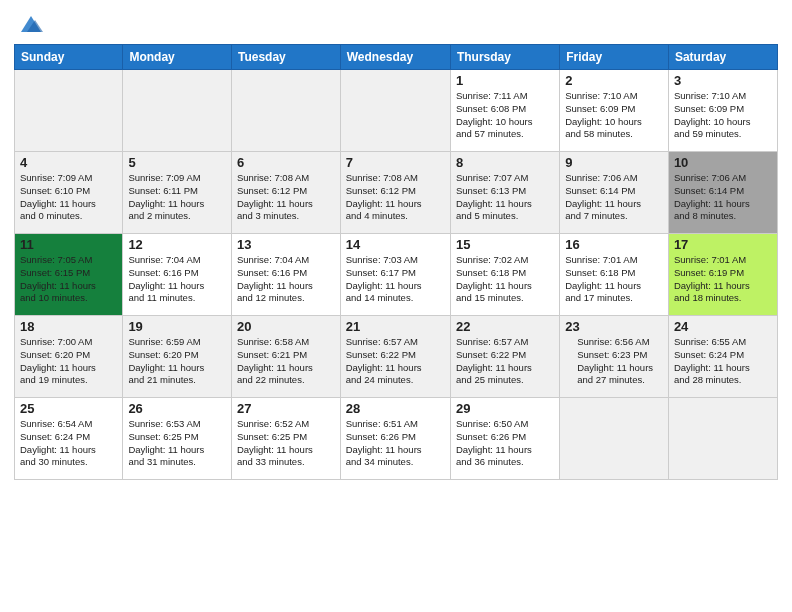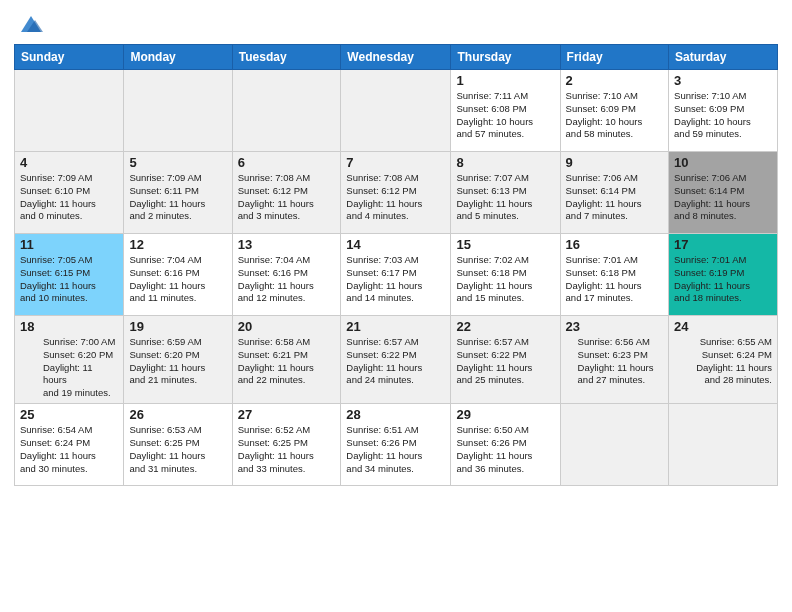--- a/index.html
+++ b/index.html
@@ -206,21 +206,21 @@
           </td>
           <td style="background: #a3a3a3;">
             <span class="day-number">10</span>
             <div class="day-info" style="white-space: pre-line;">Sunrise: 7:06 AM
 Sunset: 6:14 PM
 Daylight: 11 hours
 and 8 minutes.</div>
           </td>
         </tr>
         <tr>
-          <td style="background: #7dd3fc;">
+          <td style="background: #15803d;">
             <span class="day-number">11</span>
             <div class="day-info" style="white-space: pre-line;">Sunrise: 7:05 AM
 Sunset: 6:15 PM
 Daylight: 11 hours
 and 10 minutes.</div>
           </td>
           <td style="background: rgb(255, 255, 255);">
             <span class="day-number">12</span>
             <div class="day-info" style="white-space: pre-line;">Sunrise: 7:04 AM
 Sunset: 6:16 PM
@@ -248,32 +248,32 @@
 Daylight: 11 hours
 and 15 minutes.</div>
           </td>
           <td style="background: rgb(255, 255, 255);">
             <span class="day-number">16</span>
             <div class="day-info" style="white-space: pre-line;">Sunrise: 7:01 AM
 Sunset: 6:18 PM
 Daylight: 11 hours
 and 17 minutes.</div>
           </td>
-          <td style="background: #14b8a6;">
+          <td style="background: #bef264;">
             <span class="day-number">17</span>
             <div class="day-info" style="white-space: pre-line;">Sunrise: 7:01 AM
 Sunset: 6:19 PM
 Daylight: 11 hours
 and 18 minutes.</div>
           </td>
         </tr>
         <tr>
           <td style="background: rgb(240, 240, 240);">
             <span class="day-number">18</span>
-            <div class="day-info" style="white-space: pre-line; margin-left: 23px;">Sunrise: 7:00 AM
+            <div class="day-info" style="white-space: pre-line;">Sunrise: 7:00 AM
 Sunset: 6:20 PM
 Daylight: 11 hours
 and 19 minutes.</div>
           </td>
           <td style="background: rgb(240, 240, 240);">
             <span class="day-number">19</span>
             <div class="day-info" style="white-space: pre-line;">Sunrise: 6:59 AM
 Sunset: 6:20 PM
 Daylight: 11 hours
 and 21 minutes.</div>
@@ -301,21 +301,21 @@
           </td>
           <td style="background: rgb(240, 240, 240);">
             <span class="day-number">23</span>
             <div class="day-info" style="white-space: pre-line; margin-left: 12px;">Sunrise: 6:56 AM
 Sunset: 6:23 PM
 Daylight: 11 hours
 and 27 minutes.</div>
           </td>
           <td style="background: rgb(240, 240, 240);">
             <span class="day-number">24</span>
-            <div class="day-info" style="white-space: pre-line; text-align: right;">Sunrise: 6:55 AM
+            <div class="day-info" style="white-space: pre-line;">Sunrise: 6:55 AM
 Sunset: 6:24 PM
 Daylight: 11 hours
 and 28 minutes.</div>
           </td>
         </tr>
         <tr>
           <td style="background: rgb(255, 255, 255); margin-left: 40px;">
             <span class="day-number">25</span>
             <div class="day-info" style="white-space: pre-line;">Sunrise: 6:54 AM
 Sunset: 6:24 PM

